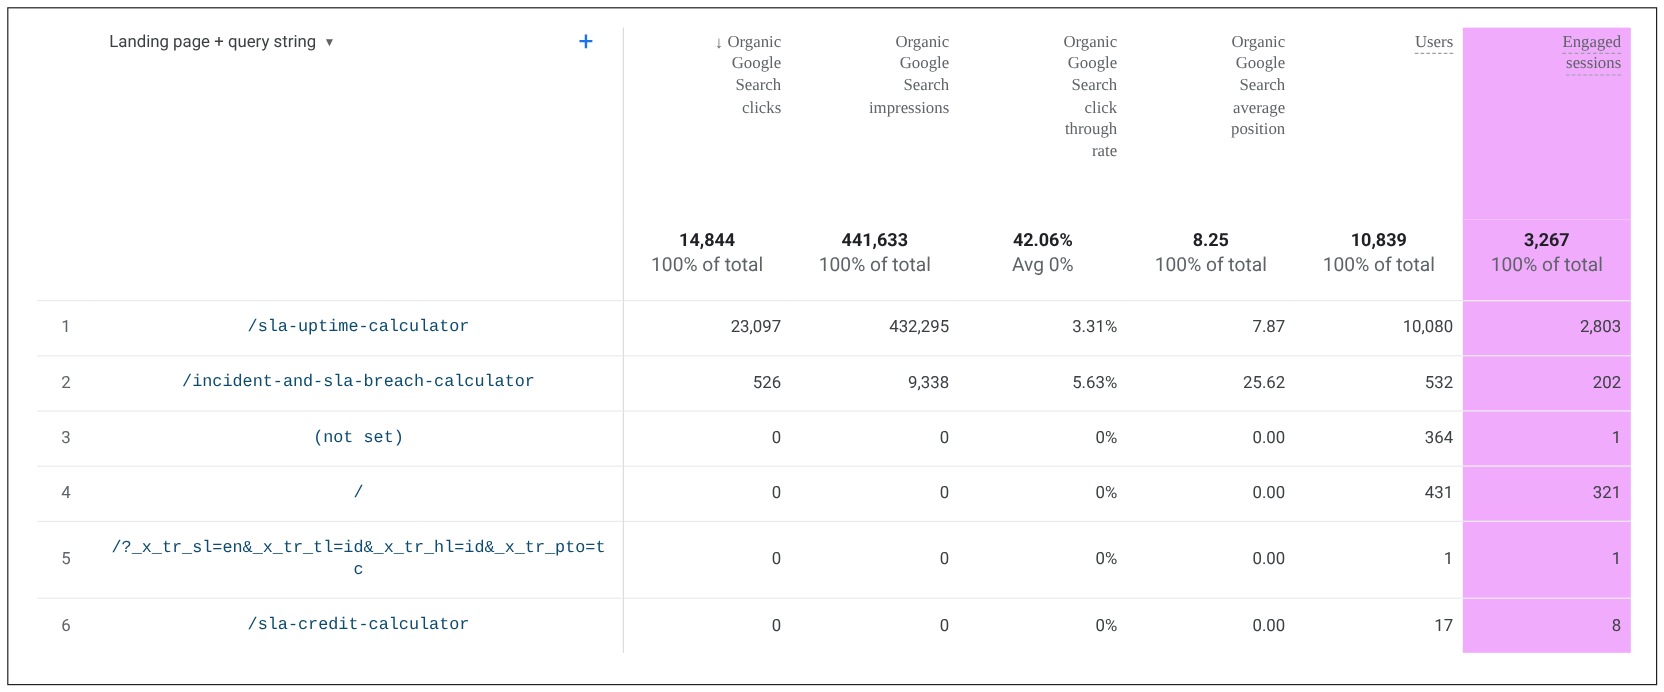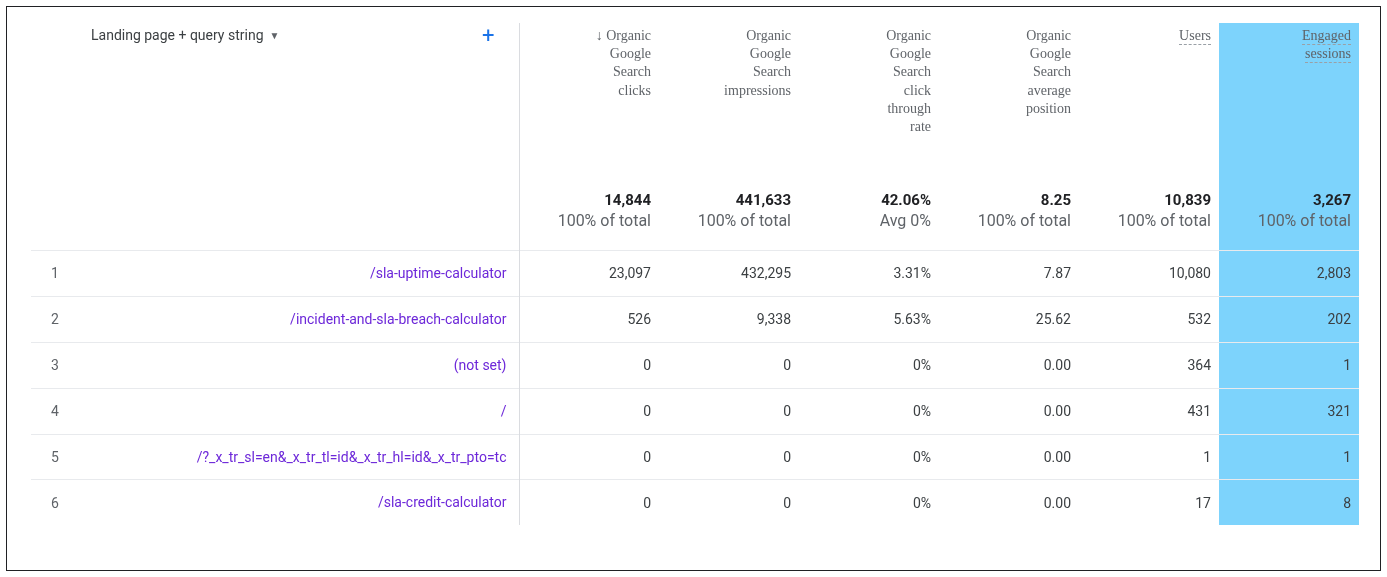--- a/index.html
+++ b/index.html
@@ -73,21 +73,21 @@
     line-height: 1.3;
     text-align: right;
     font-family: Liberation Serif, serif;
   }
   .dashed {
     border-bottom: 1px dashed #9aa0a6;
     padding-bottom: 1px;
   }
   tr.totals td {
     padding: 8px 8px 20px 8px;
-    text-align: right;
+    text-align: center;
     vertical-align: top;
   }
   tr.totals .big {
     color: #202124;
     font-weight: 700;
     font-size: 15px;
     display: block;
   }
   tr.totals .sub {
     color: #5f6368;
@@ -100,32 +100,33 @@
     padding: 13px 8px;
     text-align: right;
     color: #3c4043;
     vertical-align: middle;
   }
   tbody tr.datarow td.idx {
     text-align: center;
     color: #5f6368;
   }
   tbody tr.datarow td.dim {
-    text-align: right;
-    color: #6d28d9;
+    text-align: center;
+    color: #0c4a6e;
     word-break: break-all;
     padding-left: 12px;
     padding-right: 12px;
     line-height: 1.35;
+    font-family: Liberation Mono, monospace;
   }
   .col-border {
     border-right: 1px solid #dadce0;
   }
   .hl {
-    background: #7dd3fc;
+    background: #f0abfc;
   }
 </style>
 </head>
 <body>
 
 <div class="card">
   <table>
     <colgroup>
       <col class="idx">
         <col class="dim">

